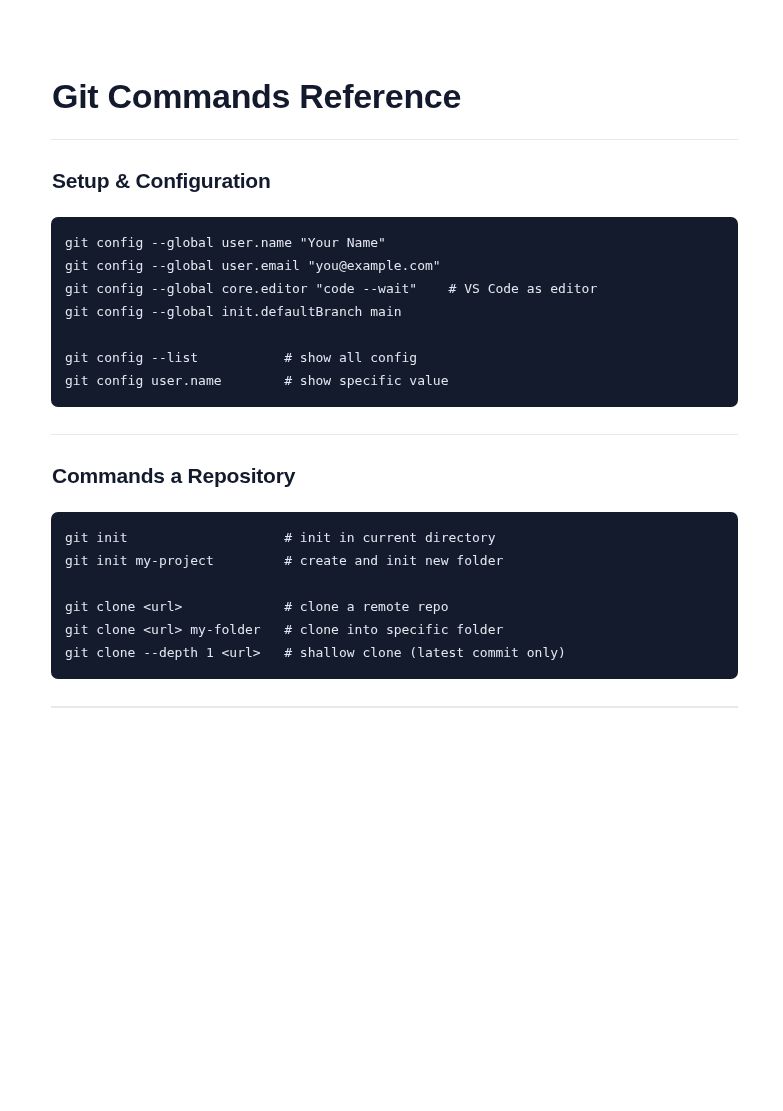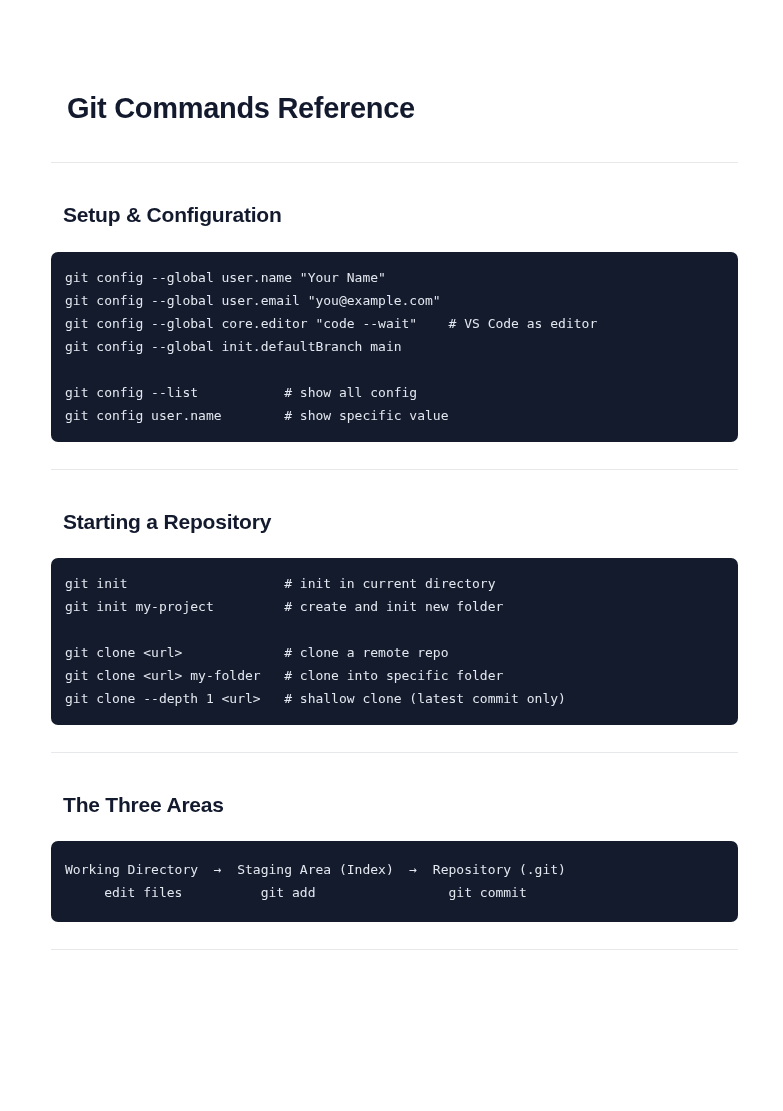--- a/index.html
+++ b/index.html
@@ -14,41 +14,41 @@
     font-family: "Liberation Sans", sans-serif;
     color: #151b2e;
     overflow: hidden;
   }
   .page {
     width: 783px;
     min-height: 1111px;
     padding: 74px 46px 0 51px;
   }
   .doc-title {
-    font-size: 29px;
+    font-size: 34px;
     font-weight: bold;
     letter-spacing: -0.3px;
     color: #131a2e;
-    margin: 16px;
+    margin: 1px;
     padding: 0 0 20px 0;
     line-height: 1.25;
   }
   .rule {
     height: 1px;
     background: #e6e8eb;
     border: 0;
     margin: 0;
     width: 687px;
   }
   .section-title {
     font-size: 21px;
     font-weight: bold;
     letter-spacing: -0.2px;
     color: #131a2e;
-    margin: 12px;
+    margin: 1px;
     padding: 26px 0 0 0;
     line-height: 1.3;
   }
   .code-block {
     background: #141b2d;
     border-radius: 7px;
     width: 687px;
     padding: 14px 0 15px 0;
     margin: 23px 0 0 0;
     overflow: hidden;
@@ -85,39 +85,32 @@
 git config --global init.defaultBranch main
 
 git config --list           # show all config
 git config user.name        # show specific value</pre>
     </div>
   </div>
 
   <hr class="rule">
 
   <div class="section-block">
-    <h2 class="section-title">Starting a Repository</h2>
+    <h2 class="section-title">Commands a Repository</h2>
     <div class="code-block">
       <pre>git init                    # init in current directory
 git init my-project         # create and init new folder
 
 git clone &lt;url&gt;             # clone a remote repo
 git clone &lt;url&gt; my-folder   # clone into specific folder
 git clone --depth 1 &lt;url&gt;   # shallow clone (latest commit only)</pre>
     </div>
   </div>
 
   <hr class="rule">
 
-  <div class="section-block diagram-section">
-    <h2 class="section-title">The Three Areas</h2>
-    <div class="code-block">
-      <pre>Working Directory  →  Staging Area (Index)  →  Repository (.git)
-     edit files          git add                 git commit</pre>
-    </div>
-  </div>
 
   <hr class="rule">
 
 
   <div class="spacer-tail"></div>
 
 </div>
 
 </body></html>

